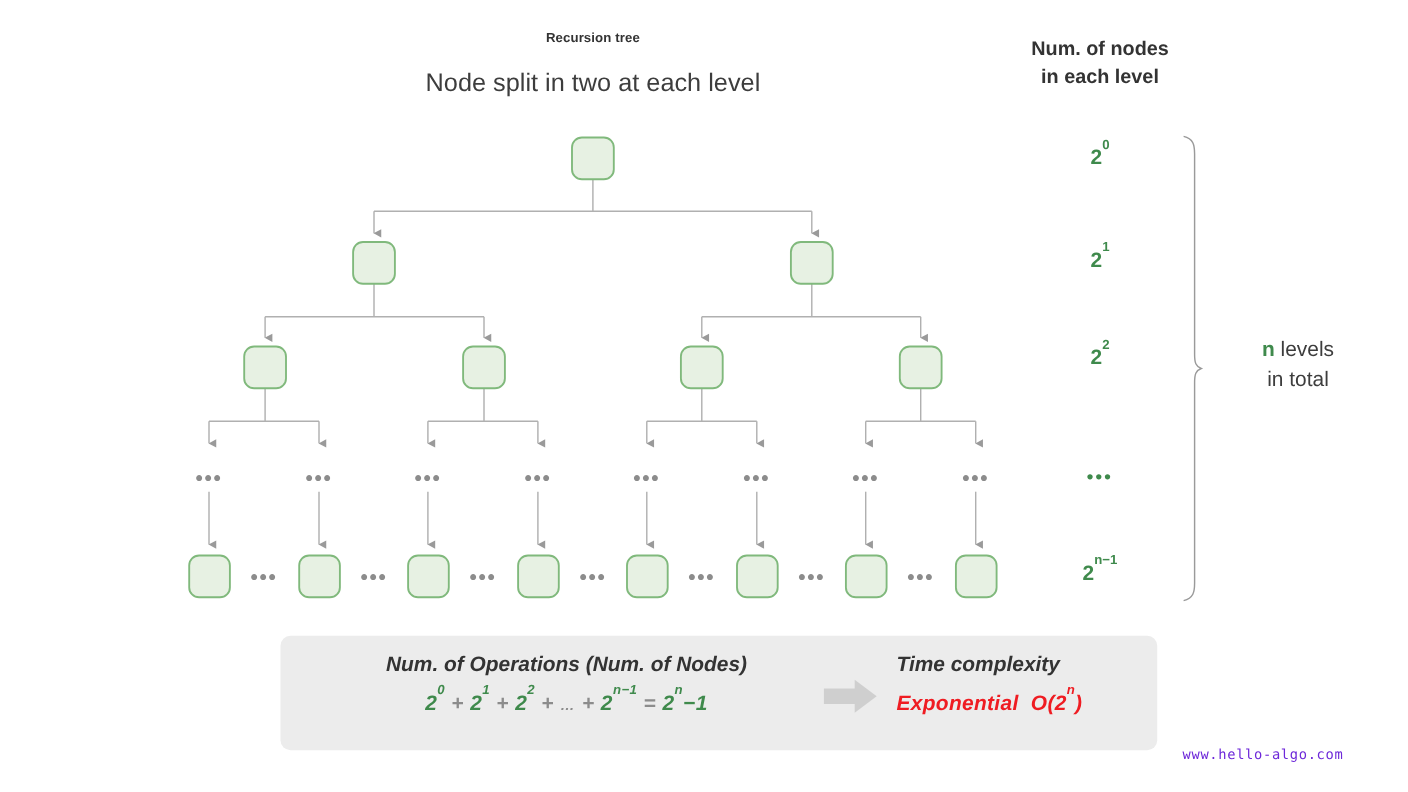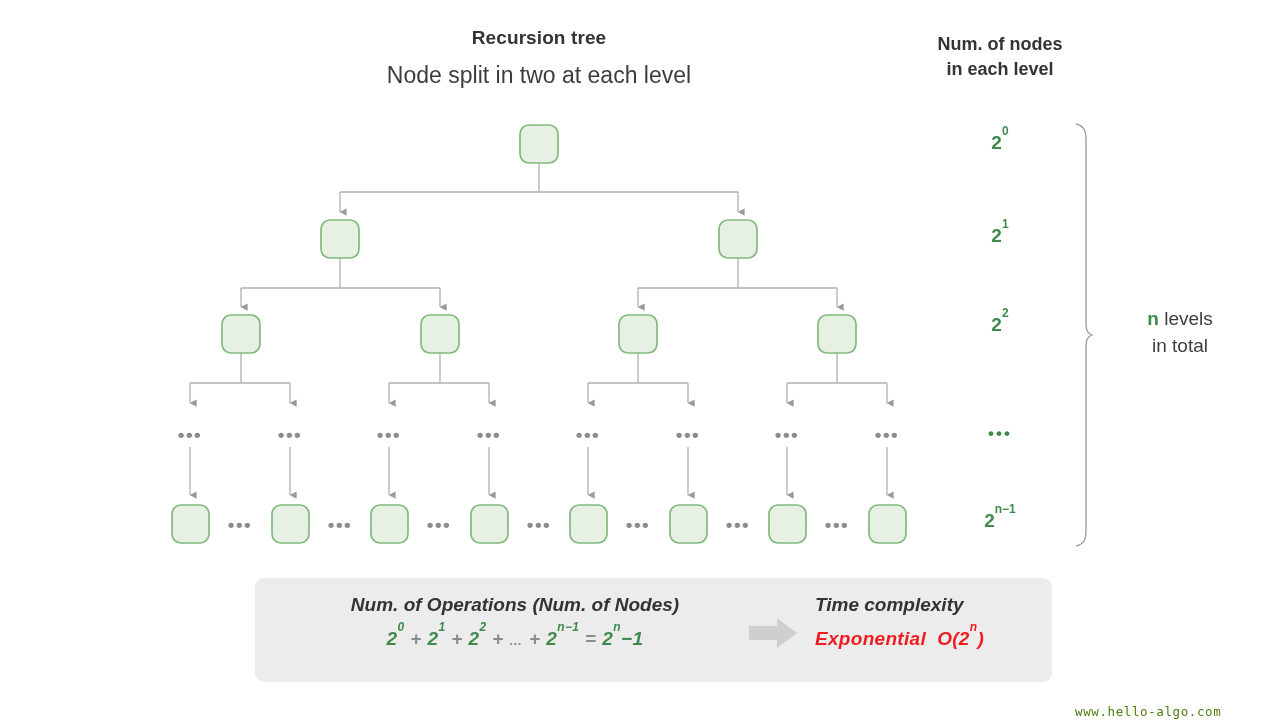--- a/index.html
+++ b/index.html
@@ -8,21 +8,21 @@
     background:#ffffff;
     font-family:"Liberation Sans", sans-serif;
     color:#3c3c3c;
     overflow:hidden;
     position:relative;
   }
   #stage{position:absolute;left:0;top:0;width:1280px;height:720px;}
 
   
   .hd{position:absolute;text-align:center;}
-  #title-main{left:339px;top:27px;width:400px;font-size:19px;font-weight:bold;color:#333333;letter-spacing:.1px;}
+  #title-main{left:339px;top:27px;width:400px;font-size:12px;font-weight:bold;color:#333333;letter-spacing:.1px;}
   #title-sub{left:339px;top:62px;width:400px;font-size:23px;font-weight:normal;color:#3d3d3d;}
   #col-head{left:880px;top:32px;width:240px;font-size:18px;font-weight:bold;color:#333333;line-height:25px;}
 
   
   #tree{position:absolute;left:0;top:0;width:1280px;height:720px;}
 
   
   .lvl-label{
     position:absolute;width:120px;text-align:center;
     font-size:19px;font-weight:bold;color:#3f8a4c;
@@ -58,21 +58,21 @@
 
   #sum-right{position:absolute;left:560px;top:16px;width:215px;text-align:left;}
   #sum-tc-title{font-size:19px;font-weight:bold;color:#333333;margin-bottom:11px;}
   #sum-tc-val{font-size:19px;font-weight:bold;color:#ef1c22;letter-spacing:.3px;}
   #sum-tc-val sup{font-size:12px;position:relative;top:-.62em;}
 
   
   #watermark{
     position:absolute;left:1075px;top:678px;
     font-family:"DejaVu Sans Mono", monospace;
-    font-size:12.5px;color:#4d7c0f;letter-spacing:.6px;margin-top:26px;
+    font-size:12.5px;color:#6d28d9;letter-spacing:.6px;
   }
 </style>
 </head>
 <body>
 
 <div id="stage">
 
   <div class="hd" id="title-main">Recursion tree</div>
   <div class="hd" id="title-sub">Node split in two at each level</div>
   <div class="hd" id="col-head">

